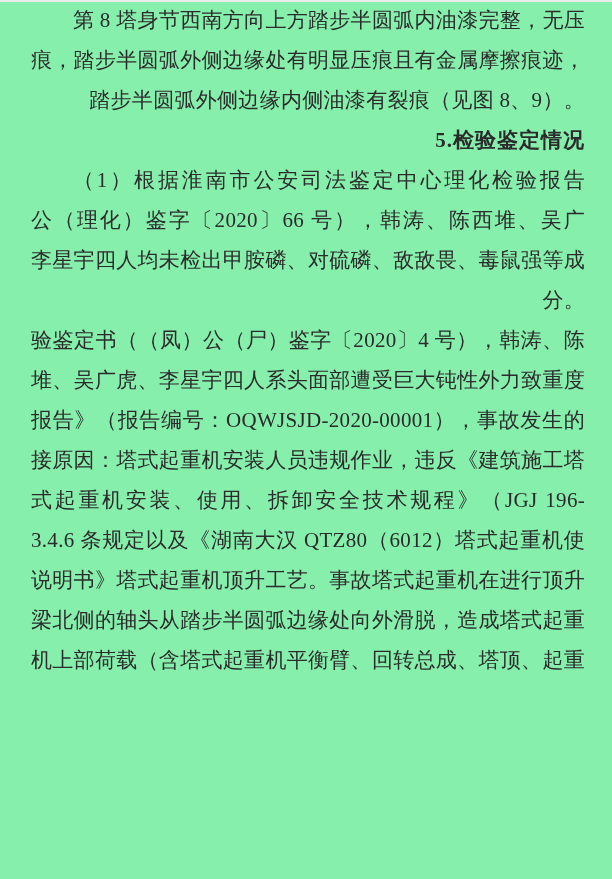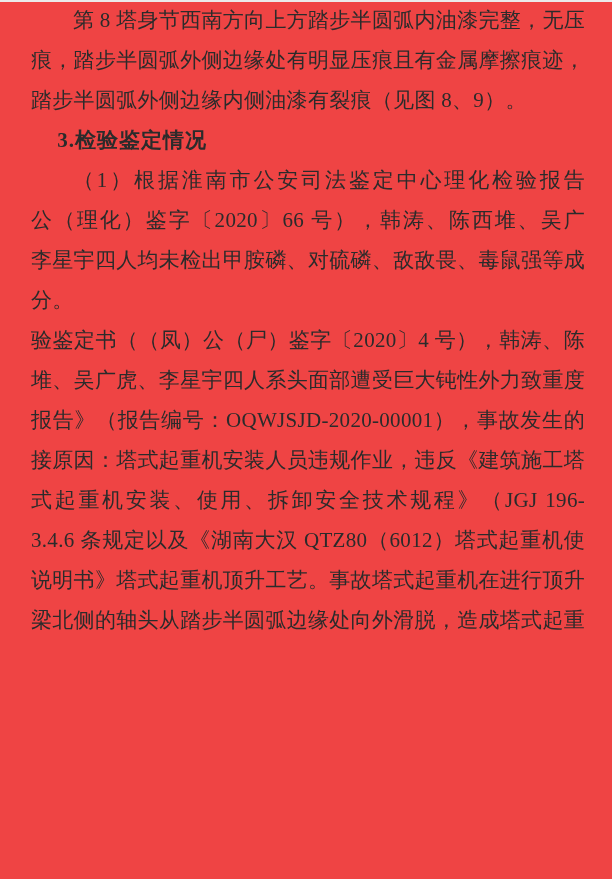--- a/index.html
+++ b/index.html
@@ -7,21 +7,21 @@
     padding: 0;
     width: 612px;
     height: 879px;
     overflow: hidden;
     background: #ffffff;
   }
   .page {
     position: relative;
     width: 612px;
     height: 879px;
-    background: #ef4444;
+    background: #86efac;
     font-family: "Liberation Serif", "DejaVu Serif", serif;
     color: #2b2b2b;
     box-sizing: border-box;
   }
   .top-rule {
     position: absolute;
     top: 0;
     left: 0;
     right: 0;
     height: 2px;
@@ -37,21 +37,21 @@
   .para {
     margin: 0;
   }
   .line {
     font-size: 21px;
     line-height: 40px;
     height: 40px;
     overflow: hidden;
     white-space: nowrap;
     letter-spacing: 0.3px;
-    text-align: left;
+    text-align: right;
   }
   .line.fill {
     white-space: normal;
     text-align: justify;
     text-align-last: justify;
     text-justify: inter-character;
   }
   .line.first {
     text-indent: 2em;
   }
@@ -66,34 +66,35 @@
 
 <div class="page">
   <div class="top-rule"></div>
   <div id="doc" class="doc">
       <div class="para body">
         <div class="line first fill">第 8 塔身节西南方向上方踏步半圆弧内油漆完整，无压</div>
         <div class="line fill">痕，踏步半圆弧外侧边缘处有明显压痕且有金属摩擦痕迹，</div>
         <div class="line">踏步半圆弧外侧边缘内侧油漆有裂痕（见图 8、9）。</div>
       </div>
       <div class="para heading">
-        <div class="line first">3.检验鉴定情况</div>
+        <div class="line first">5.检验鉴定情况</div>
       </div>
       <div class="para body">
         <div class="line first fill">（1）根据淮南市公安司法鉴定中心理化检验报告（（淮）</div>
         <div class="line fill">公（理化）鉴字〔2020〕66 号），韩涛、陈西堆、吴广虎、</div>
         <div class="line fill">李星宇四人均未检出甲胺磷、对硫磷、敌敌畏、毒鼠强等成</div>
         <div class="line">分。</div>
       </div>
       <div class="para body">
         <div class="line fill">验鉴定书（（凤）公（尸）鉴字〔2020〕4 号），韩涛、陈西</div>
         <div class="line fill">堆、吴广虎、李星宇四人系头面部遭受巨大钝性外力致重度</div>
       </div>
       <div class="para body">
         <div class="line fill">报告》（报告编号：OQWJSJD-2020-00001），事故发生的直</div>
         <div class="line fill">接原因：塔式起重机安装人员违规作业，违反《建筑施工塔</div>
         <div class="line fill">式起重机安装、使用、拆卸安全技术规程》（JGJ 196-2010）</div>
         <div class="line fill">3.4.6 条规定以及《湖南大汉 QTZ80（6012）塔式起重机使用</div>
         <div class="line fill">说明书》塔式起重机顶升工艺。事故塔式起重机在进行顶升</div>
         <div class="line fill">梁北侧的轴头从踏步半圆弧边缘处向外滑脱，造成塔式起重</div>
+        <div class="line fill">机上部荷载（含塔式起重机平衡臂、回转总成、塔顶、起重</div>
       </div>
     </div>
 </div>
 
 </body></html>

